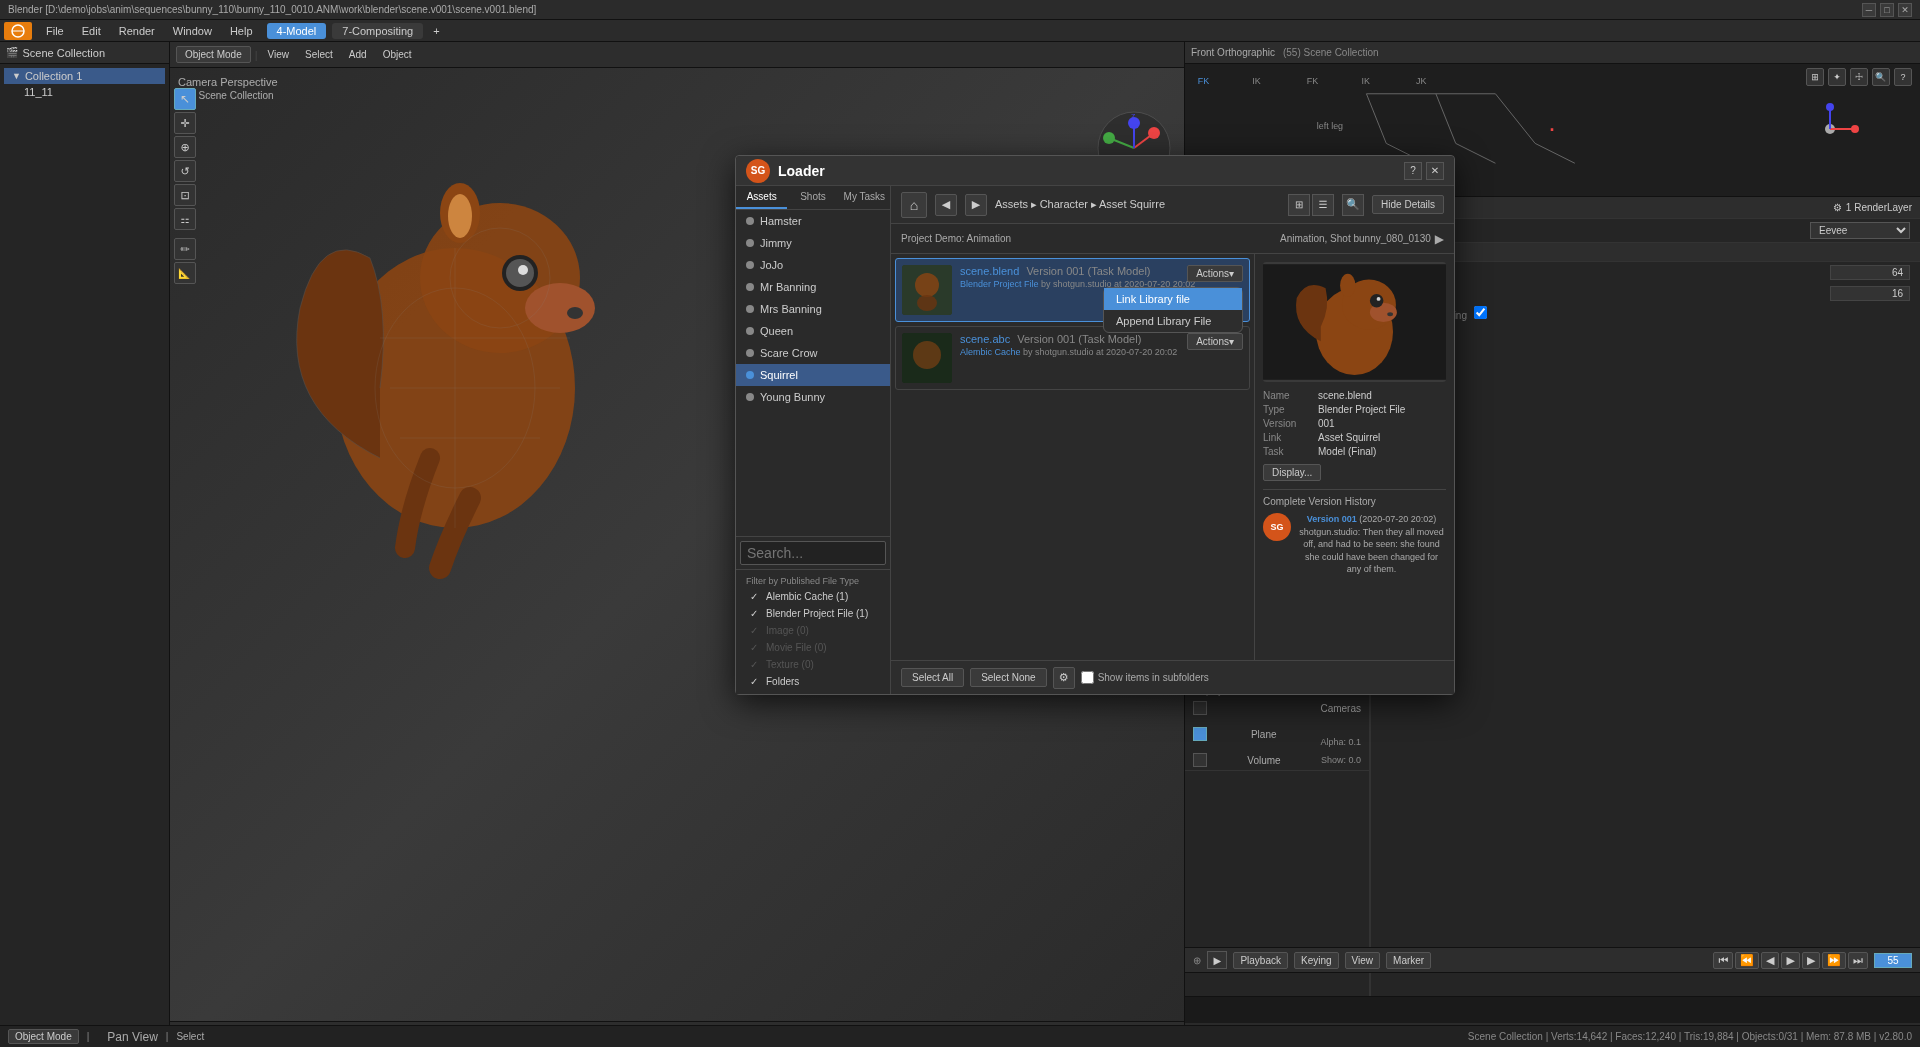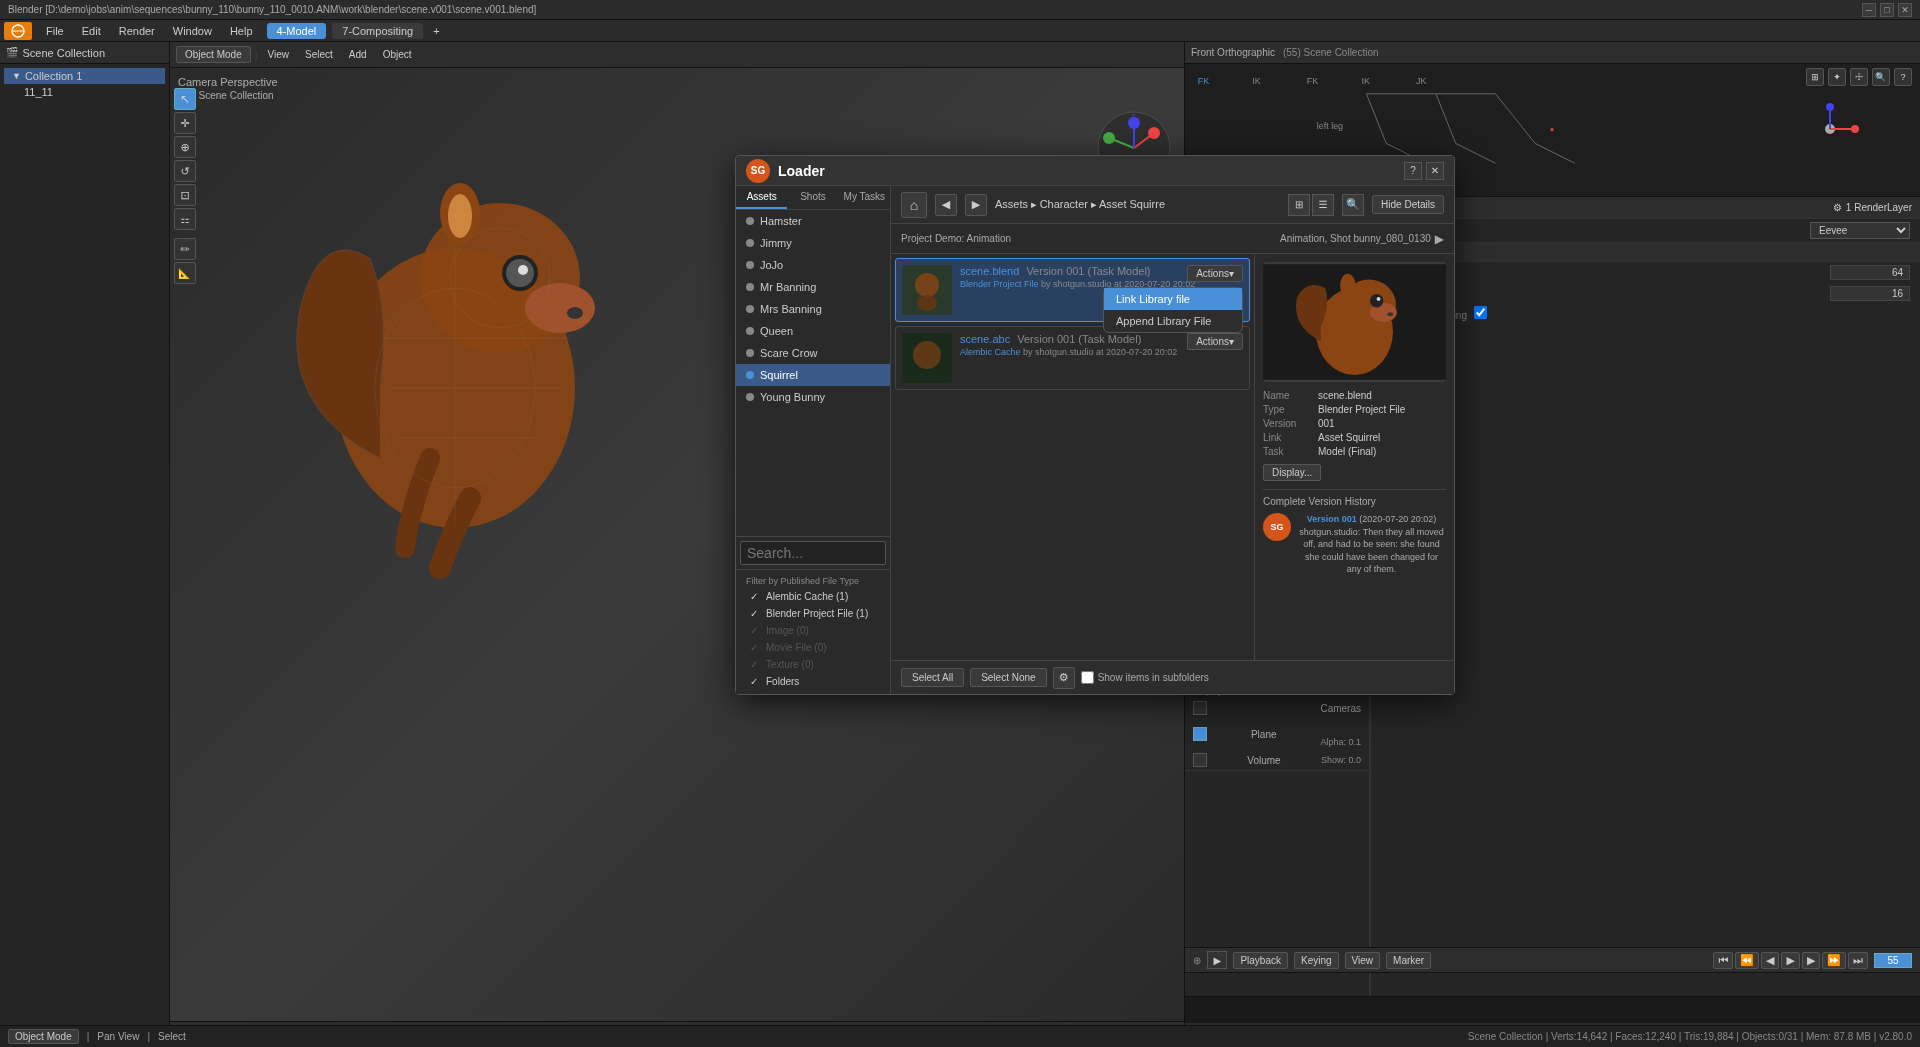--- a/index.html
+++ b/index.html
@@ -1211,18 +1211,18 @@
           <span>Show items in subfolders</span>
         </div>
       </div>
     </div>
   </div>
 </div>
 
 <div id="statusbar" style="position:fixed;bottom:0;left:0;right:0;height:22px;background:#222;display:flex;align-items:center;padding:0 8px;gap:8px;font-size:10px;color:#888;border-top:1px solid #111;z-index:1000;">
   <button style="font-size:10px;padding:1px 6px;">Object Mode</button>
   <span>|</span>
-  <span style="cursor:pointer;font-size:10px;color:#aaa;">Pan View</span>
+  <span style="cursor:pointer;font-size:12px;color:#aaa;margin-left:10px;">Pan View</span>
   <span>|</span>
   <span style="cursor:pointer;font-size:10px;color:#aaa;">Select</span>
   <span style="flex:1;"></span>
   <span>Scene Collection | Verts:14,642 | Faces:12,240 | Tris:19,884 | Objects:0/31 | Mem: 87.8 MB | v2.80.0</span>
 </div>
 
 </body></html>

